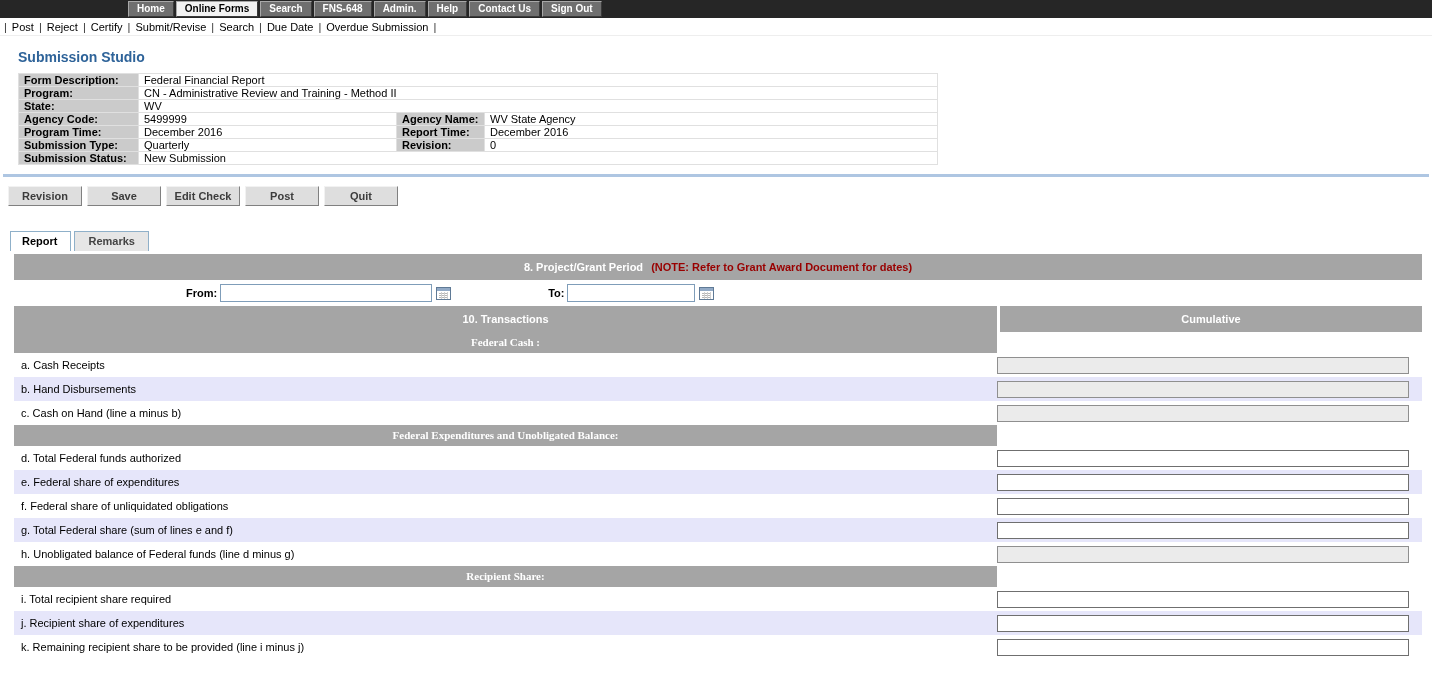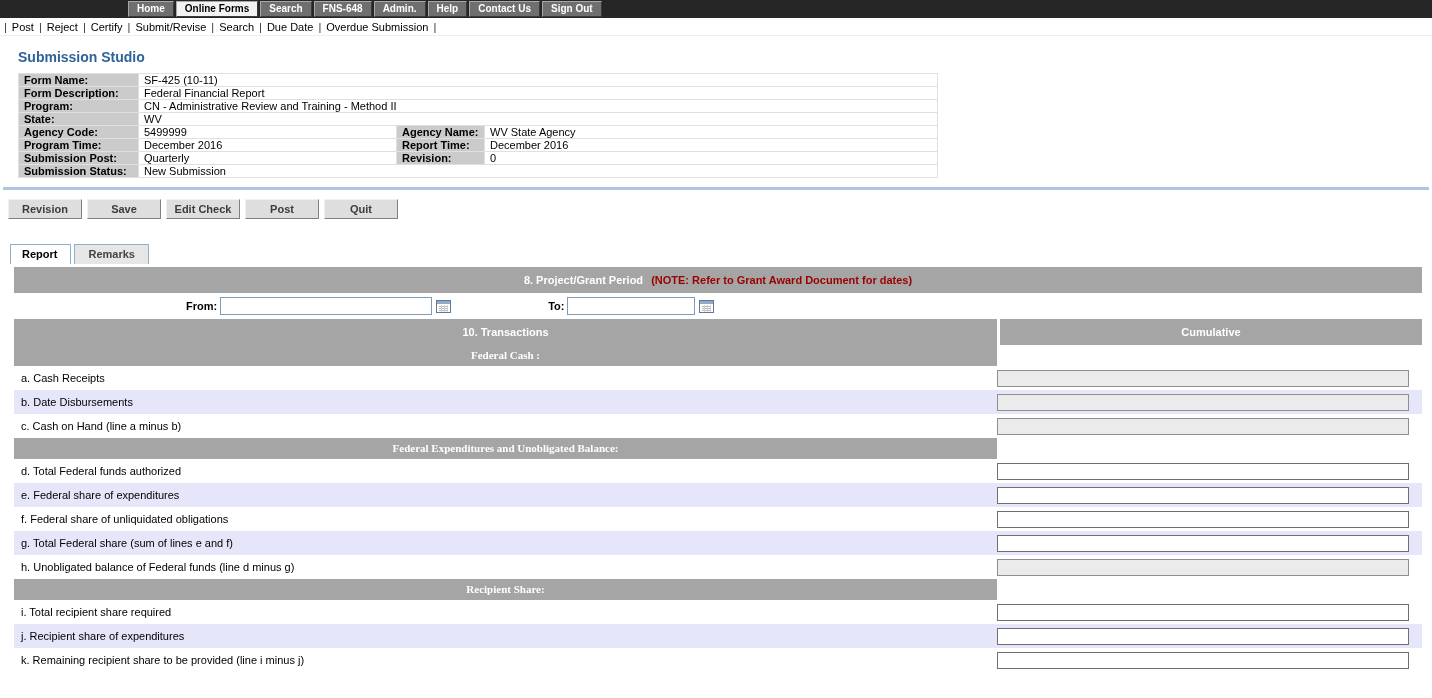--- a/index.html
+++ b/index.html
@@ -140,24 +140,20 @@
 <div class="page-title">Submission Studio</div>
 
 <table class="details-table">
   <colgroup>
       <col style="width:120px">
       <col style="width:258px">
       <col style="width:88px">
       <col>
     </colgroup>
   <tbody>
-      <tr>
-    <td class="dlabel">Form Name:</td>
-    <td class="dvalue" colspan="3">SF-425 (10-11)</td>
-  </tr>
   <tr>
     <td class="dlabel">Form Description:</td>
     <td class="dvalue" colspan="3">Federal Financial Report</td>
   </tr>
   <tr>
     <td class="dlabel">Program:</td>
     <td class="dvalue" colspan="3">CN - Administrative Review and Training - Method II</td>
   </tr>
   <tr>
     <td class="dlabel">State:</td>
@@ -169,21 +165,21 @@
     <td class="dlabel2">Agency Name:</td>
     <td class="dvalue2">WV State Agency</td>
   </tr>
   <tr>
     <td class="dlabel">Program Time:</td>
     <td class="dvalue">December 2016</td>
     <td class="dlabel2">Report Time:</td>
     <td class="dvalue2">December 2016</td>
   </tr>
   <tr>
-    <td class="dlabel">Submission Post:</td>
+    <td class="dlabel">Submission Type:</td>
     <td class="dvalue">Quarterly</td>
     <td class="dlabel2">Revision:</td>
     <td class="dvalue2">0</td>
   </tr>
   <tr>
     <td class="dlabel">Submission Status:</td>
     <td class="dvalue" colspan="3">New Submission</td>
   </tr>
 </tbody>
   </table>
@@ -242,21 +238,21 @@
     <div class="section-band">Federal Cash :</div>
   </div>
 
   <div class="trow">
     <div class="tlabel">a. Cash Receipts</div>
     <div class="tvalue">
         <input class="ro" readonly="" value="" style="">
       </div>
   </div>
   <div class="trow shade">
-    <div class="tlabel">b. Date Disbursements</div>
+    <div class="tlabel">b. Hand Disbursements</div>
     <div class="tvalue">
         <input class="ro" readonly="" value="" style="">
       </div>
   </div>
   <div class="trow">
     <div class="tlabel">c. Cash on Hand (line a minus b)</div>
     <div class="tvalue">
         <input class="ro" readonly="" value="" style="">
       </div>
   </div>

